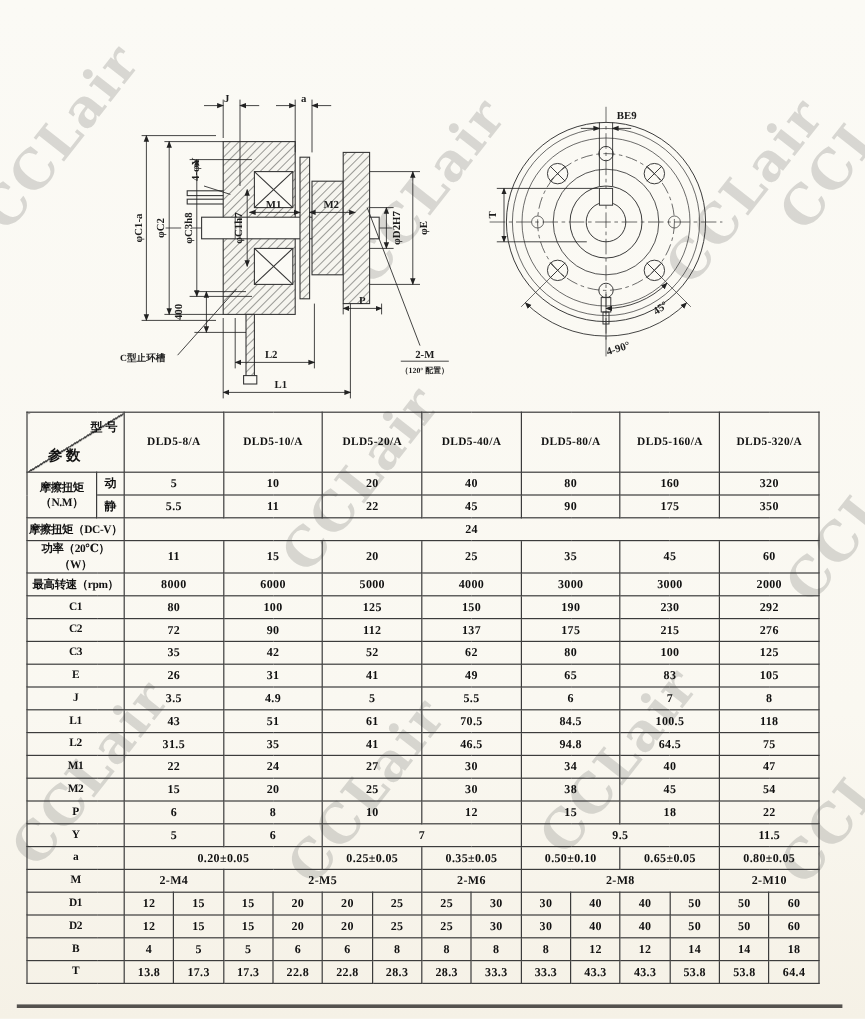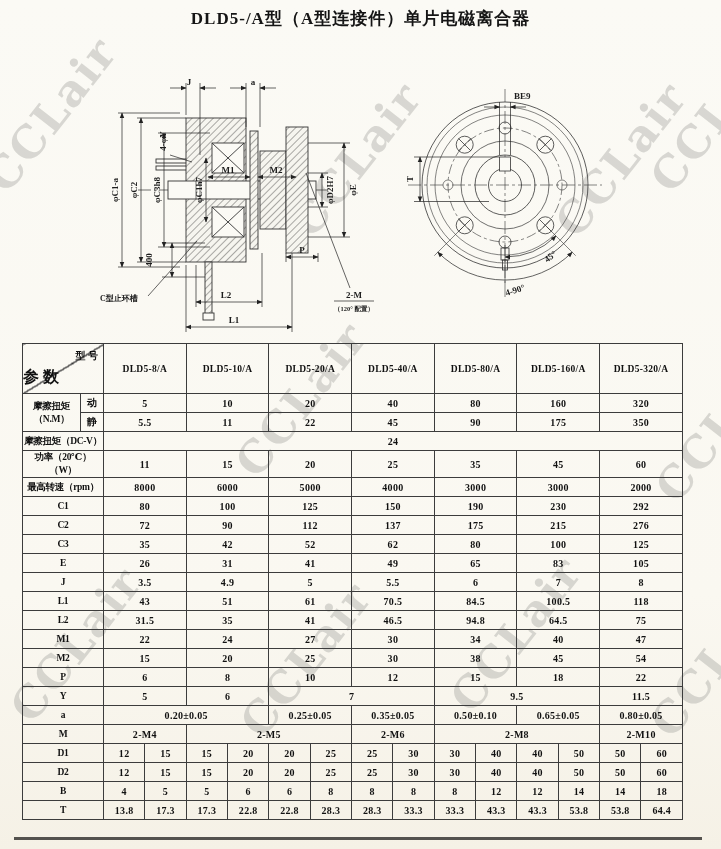--- a/index.html
+++ b/index.html
@@ -18,37 +18,36 @@
   table.spec{position:absolute;left:22px;top:343px;width:661px;border-collapse:collapse;
              table-layout:fixed;font-size:10px;font-weight:bold;color:#111;}
   table.spec td{border:1px solid #3c3c3c;text-align:center;vertical-align:middle;
                 padding:0;overflow:visible;}
   table.spec thead tr{height:50px;}
   table.spec tbody tr{height:19px;margin-left:21px;}
   td.corner{position:relative;
     background:linear-gradient(to bottom right,transparent calc(50% - 0.7px),
                #3c3c3c calc(50% - 0.7px),#3c3c3c calc(50% + 0.7px),transparent calc(50% + 0.7px));margin-left:10px;}
   td.corner .c-top{position:absolute;top:5px;right:5px;font-size:10px;}
-  td.corner .c-bot{position:absolute;bottom:5px;left:0;font-size:16px;}
+  td.corner .c-bot{position:absolute;bottom:5px;left:17px;font-size:12px;}
   td.model{font-size:9.5px;letter-spacing:.3px;}
   td.rowlabel{font-size:9.5px;letter-spacing:-.3px;white-space:pre-line;}
   td.sublabel{font-size:10px;}
   td.val{letter-spacing:.3px;}
   .bottom-rule{position:absolute;left:14px;top:837px;width:688px;height:3px;background:#54524e;}
   svg text{font-family:"Liberation Serif","DejaVu Serif",serif;font-weight:bold;fill:#1d1d1d;}
   .dim{font-size:9px;}
   .dimcn{font-size:8px;}
   .dimsm{font-size:6.5px;}
 </style>
 </head>
 <body>
 
 <div id="page">
 
-  <div class="title">DLD5-/A型（A型连接件）单片电磁离合器</div>
 
   <div>
       <div class="wm" style="left: -25px; top: 170px;">CCLair</div>
       <div class="wm" style="left: 640px; top: 170px;">CCLair</div>
       <div class="wm" style="left: 280px; top: 215px;">CCLair</div>
       <div class="wm" style="left: 545px; top: 215px;">CCLair</div>
       <div class="wm" style="left: 225px; top: 455px;">CCLair</div>
       <div class="wm" style="left: 645px; top: 480px;">CCLair</div>
       <div class="wm" style="left: 0px; top: 700px;">CCLair</div>
       <div class="wm" style="left: 230px; top: 715px;">CCLair</div>

